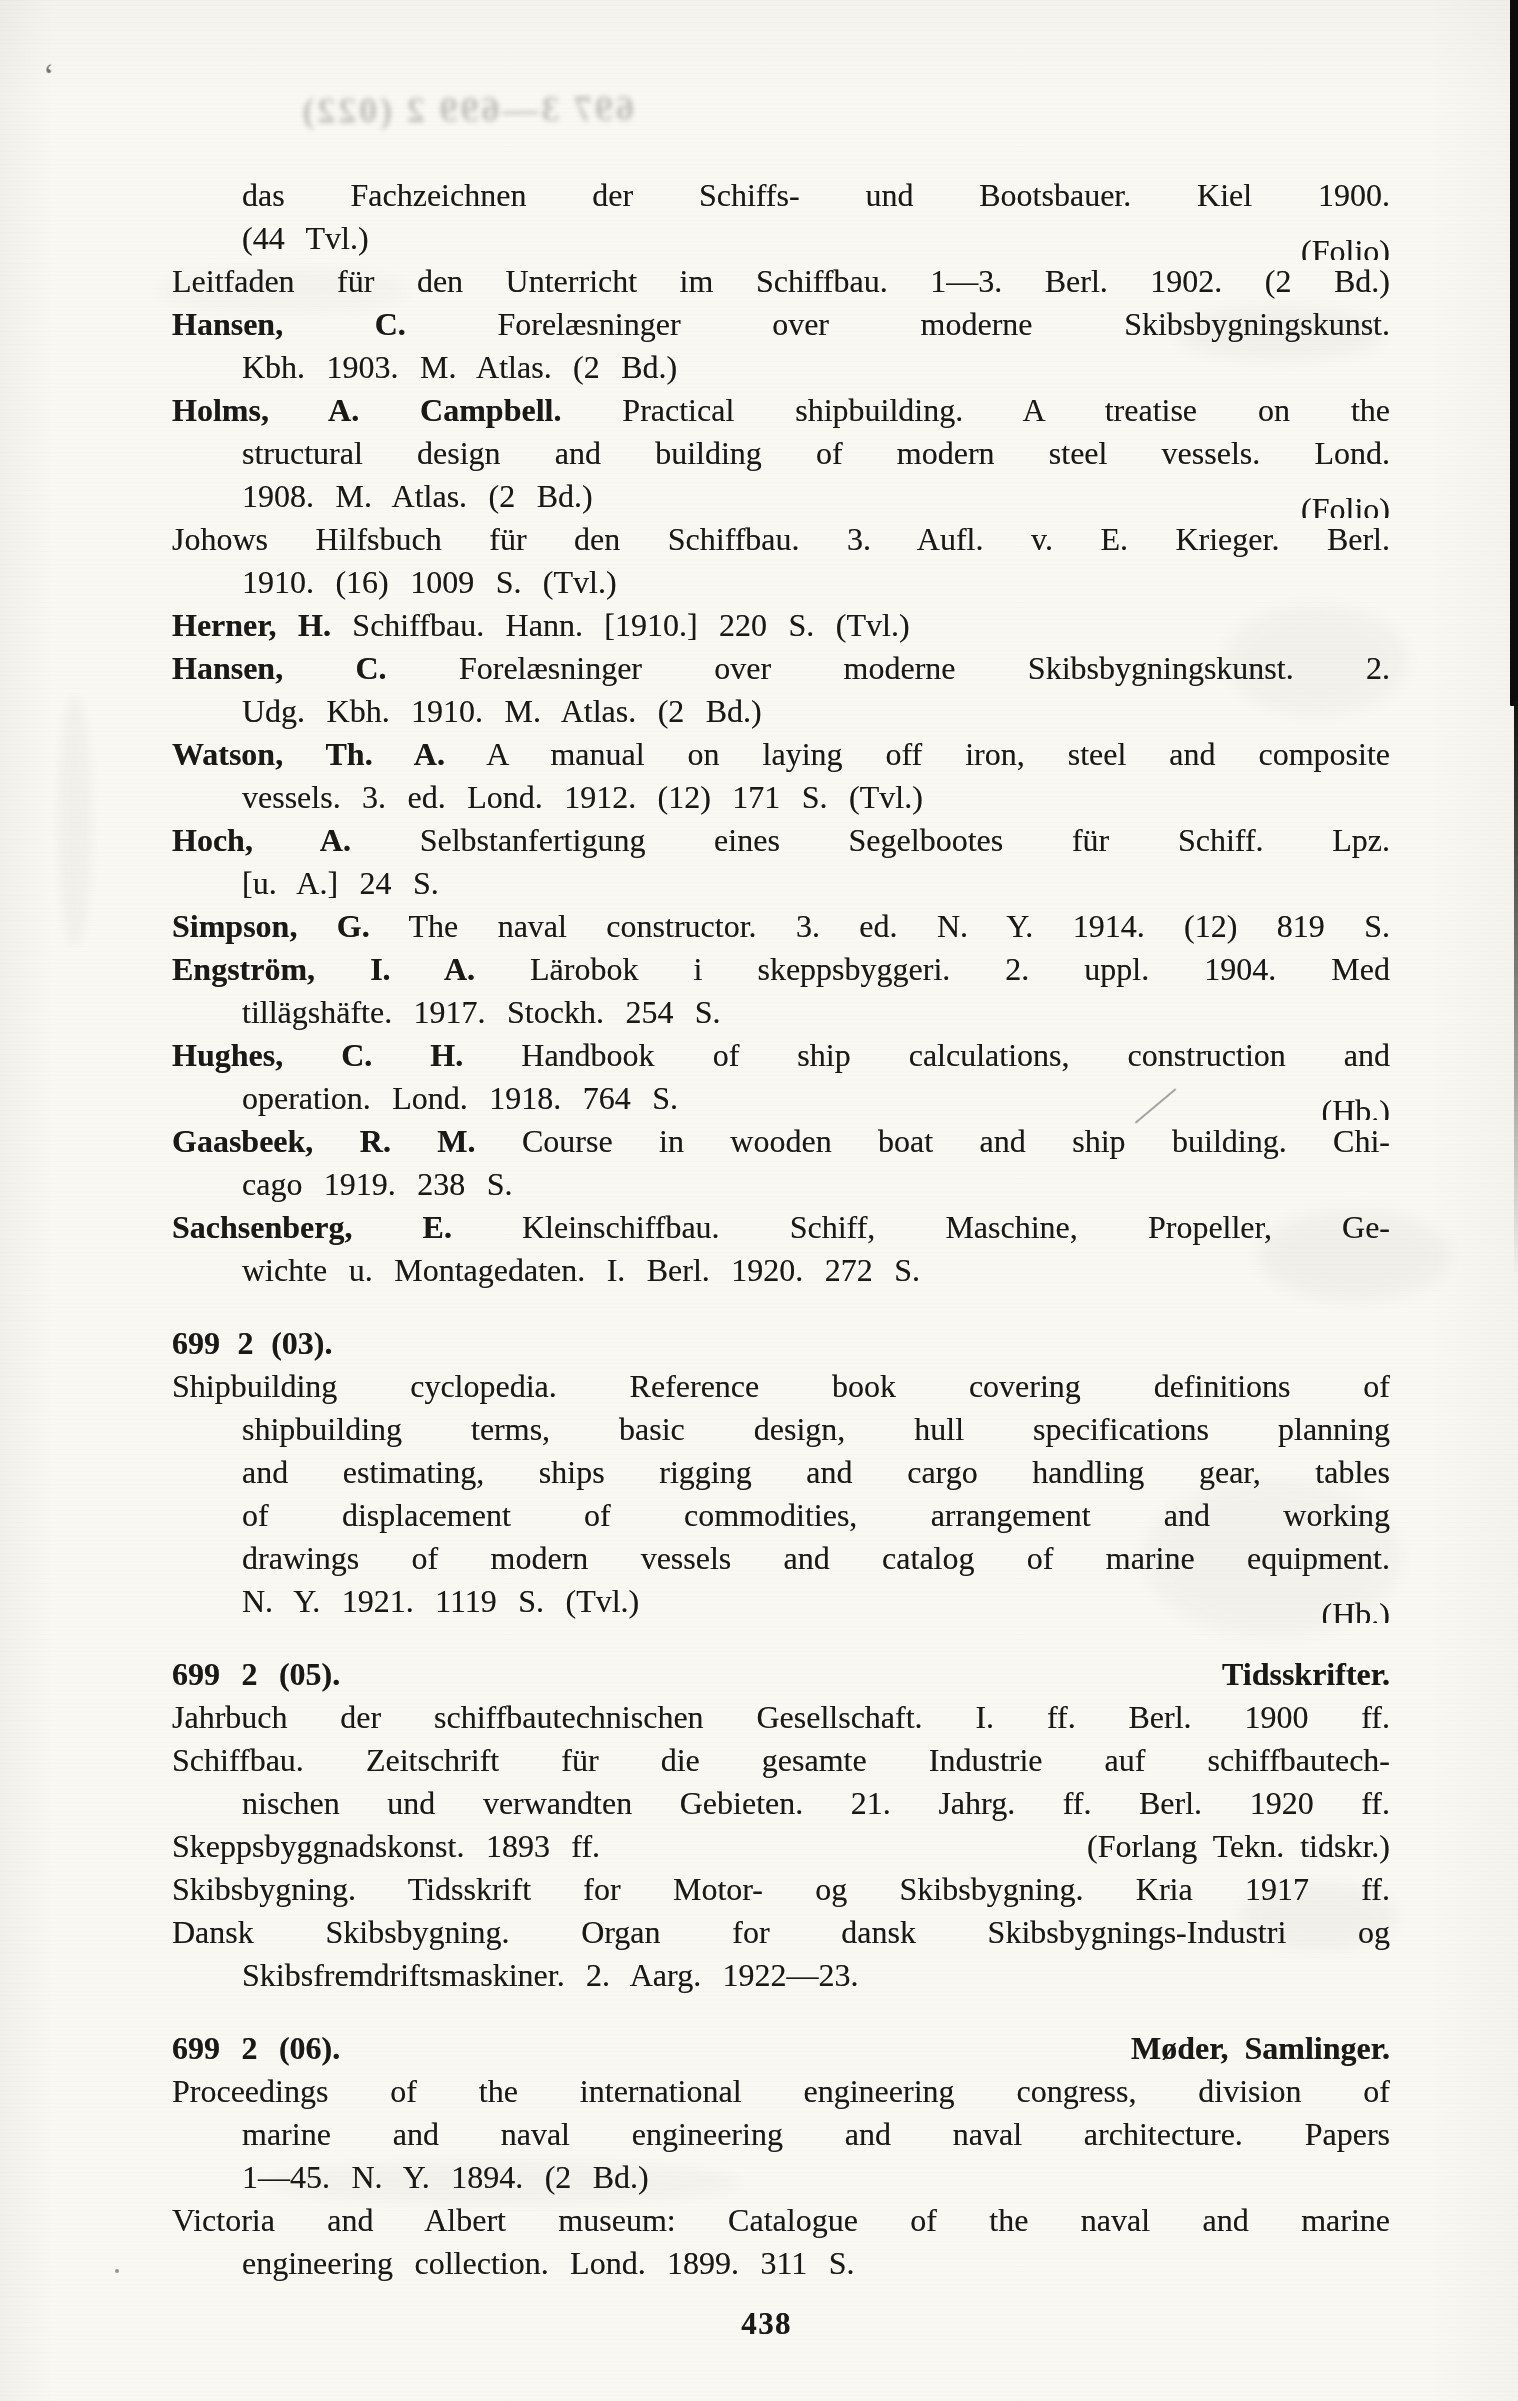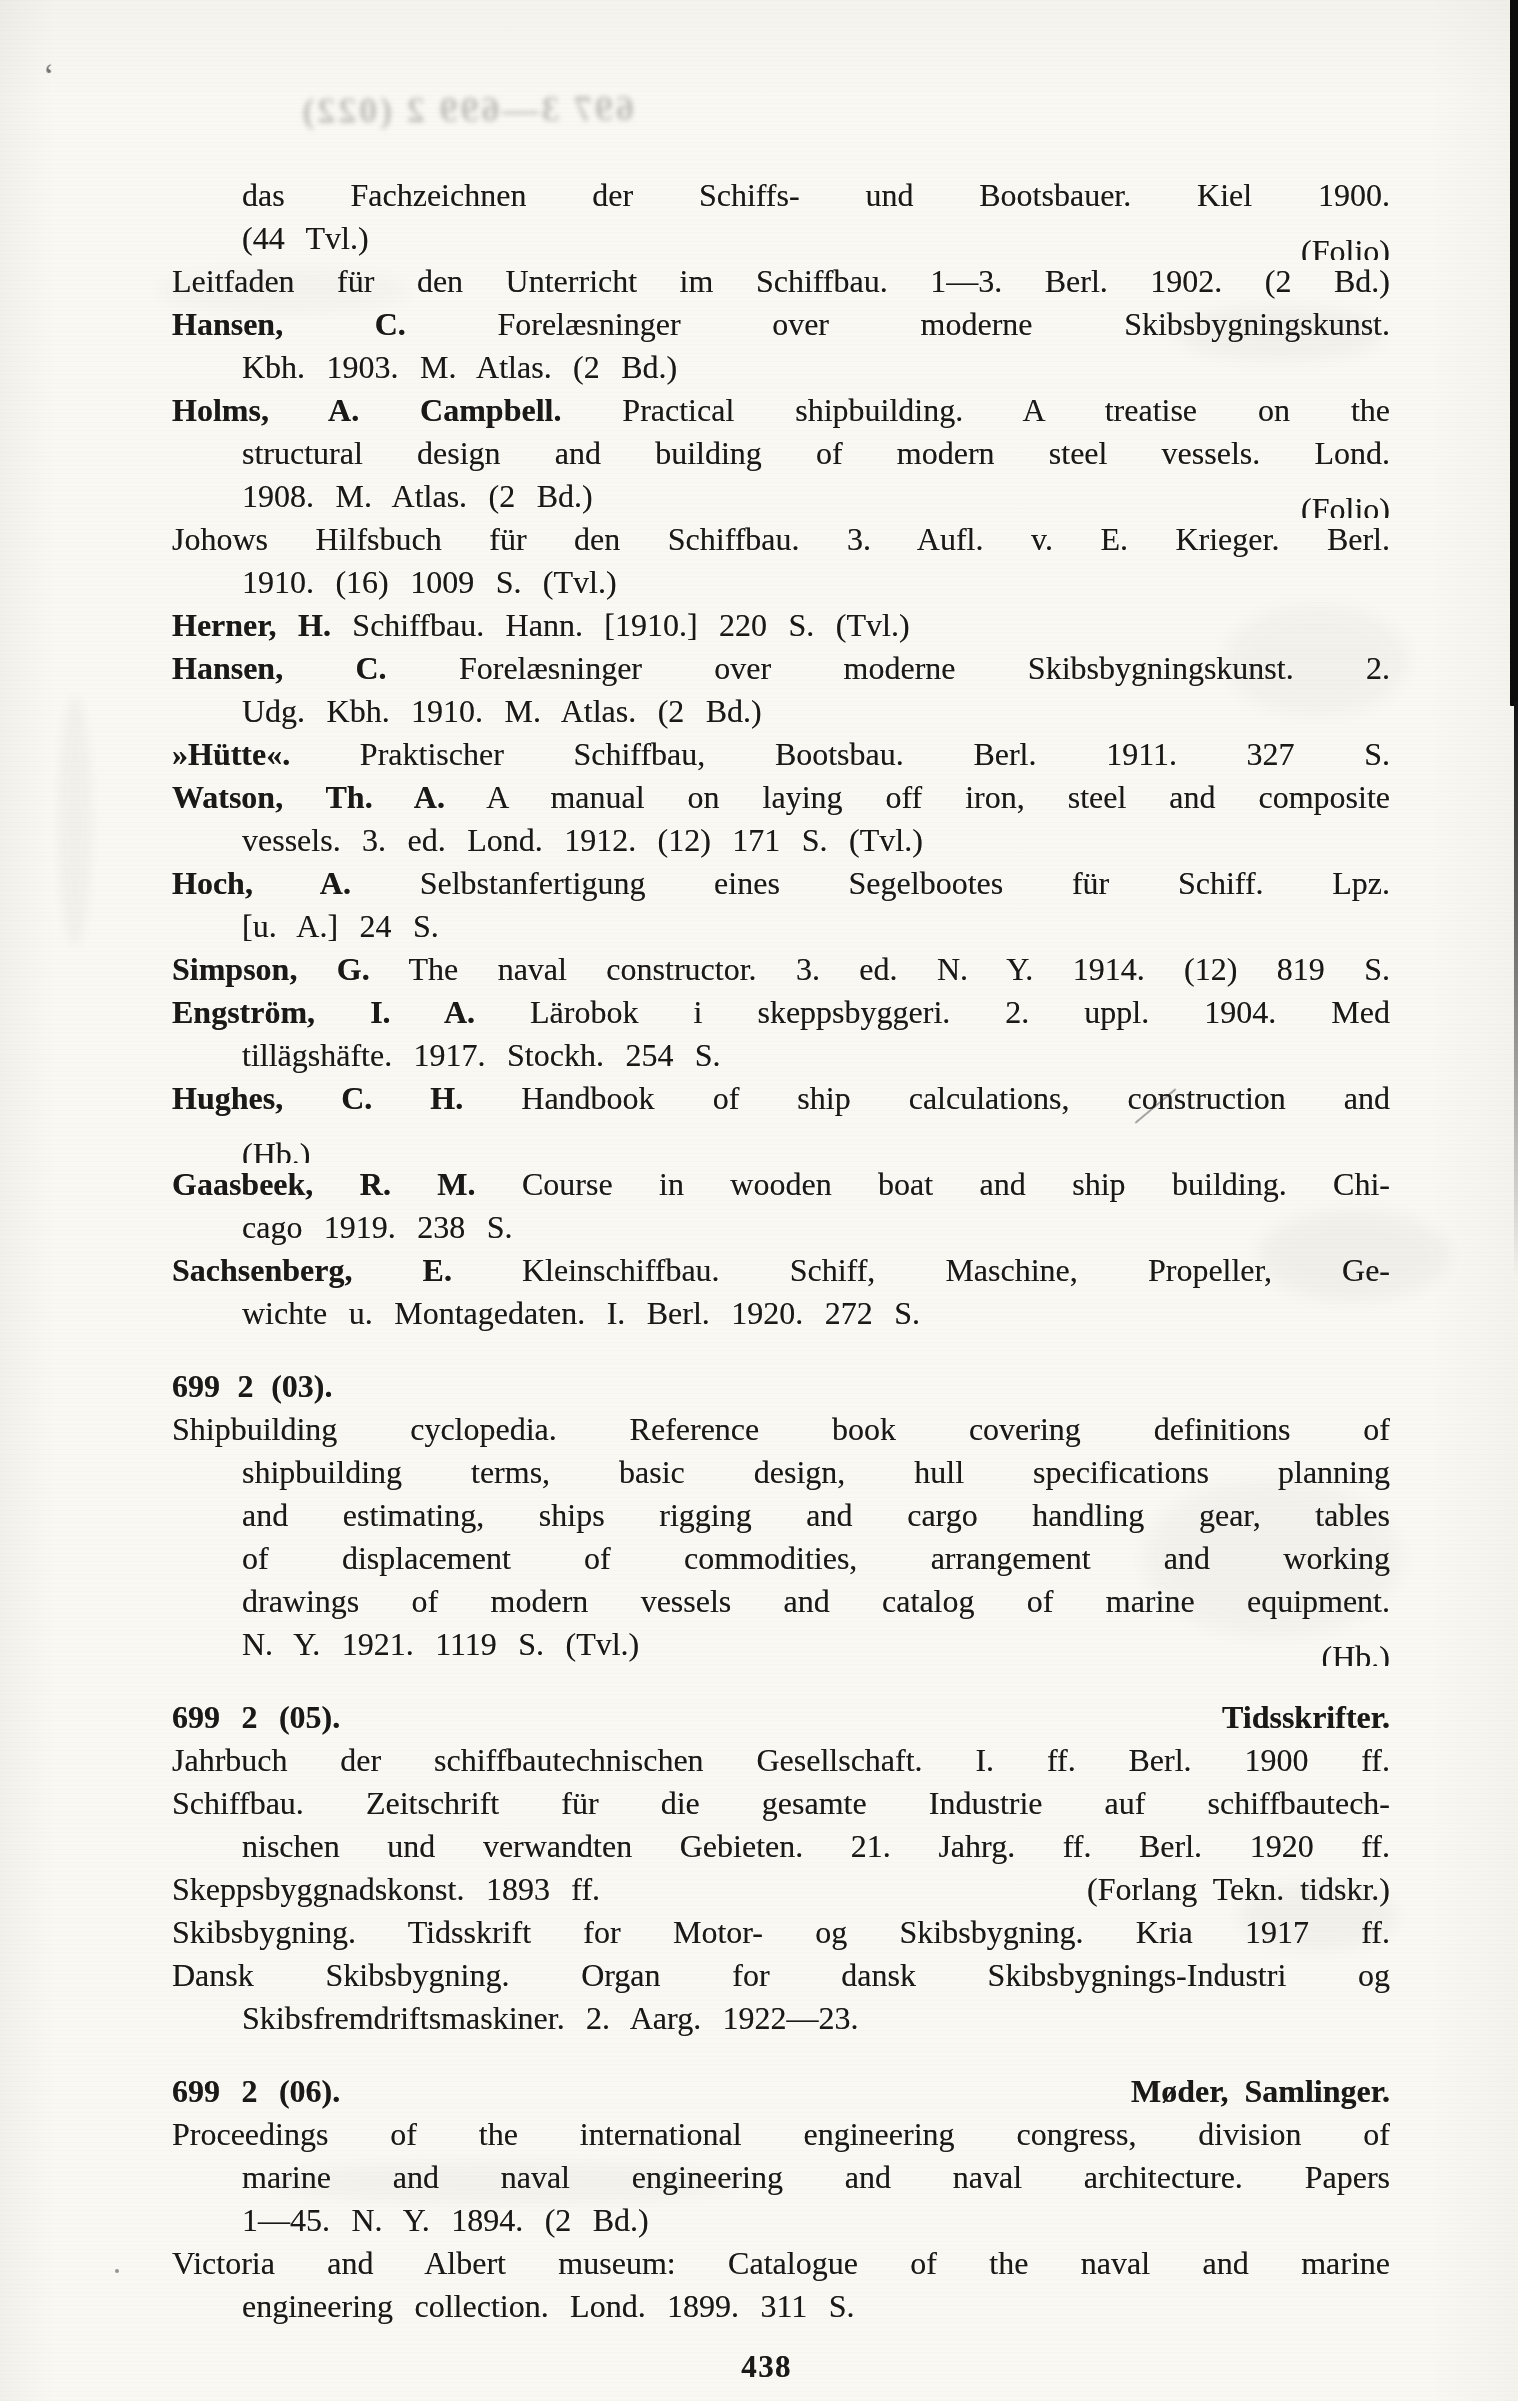--- a/index.html
+++ b/index.html
@@ -109,30 +109,30 @@
     <div class="line j ind"><span>structural design and building of modern steel vessels. Lond.</span></div>
     <div class="line fx ind">
       <span class="lft">1908. M. Atlas. (2 Bd.)</span>
       <span class="rlab low">(Folio)</span>
     </div>
     <div class="line j"><span>Johows Hilfsbuch für den Schiffbau. 3. Aufl. v. E. Krieger. Berl.</span></div>
     <div class="line l ind"><span>1910. (16) 1009 S. (Tvl.)</span></div>
     <div class="line l"><span class="bl">Herner, H.</span><span> Schiffbau. Hann. [1910.] 220 S. (Tvl.)</span></div>
     <div class="line j"><span class="bl">Hansen, C.</span><span> Forelæsninger over moderne Skibsbygningskunst. 2.</span></div>
     <div class="line l ind"><span>Udg. Kbh. 1910. M. Atlas. (2 Bd.)</span></div>
-    <div class="line j"><span class="bl">»Hütte«.</span><span> Praktischer Schiffbau, Bootsbau. Berl. 1911. 327 S.</span></div>
     <div class="line j"><span class="bl">Watson, Th. A.</span><span> A manual on laying off iron, steel and composite</span></div>
     <div class="line l ind"><span>vessels. 3. ed. Lond. 1912. (12) 171 S. (Tvl.)</span></div>
     <div class="line j"><span class="bl">Hoch, A.</span><span> Selbstanfertigung eines Segelbootes für Schiff. Lpz.</span></div>
     <div class="line l ind"><span>[u. A.] 24 S.</span></div>
     <div class="line j"><span class="bl">Simpson, G.</span><span> The naval constructor. 3. ed. N. Y. 1914. (12) 819 S.</span></div>
     <div class="line j"><span class="bl">Engström, I. A.</span><span> Lärobok i skeppsbyggeri. 2. uppl. 1904. Med</span></div>
     <div class="line l ind"><span>tillägshäfte. 1917. Stockh. 254 S.</span></div>
     <div class="line j"><span class="bl">Hughes, C. H.</span><span> Handbook of ship calculations, construction and</span></div>
     <div class="line fx ind">
+      <span class="lft">operation. Lond. 1918. 764 S.</span>
       <span class="rlab low">(Hb.)</span>
     </div>
     <div class="line j"><span class="bl">Gaasbeek, R. M.</span><span> Course in wooden boat and ship building. Chi-</span></div>
     <div class="line l ind"><span>cago 1919. 238 S.</span></div>
     <div class="line j"><span class="bl">Sachsenberg, E.</span><span> Kleinschiffbau. Schiff, Maschine, Propeller, Ge-</span></div>
     <div class="line l ind"><span>wichte u. Montagedaten. I. Berl. 1920. 272 S.</span></div>
     <div class="line h sp"><span class="bl">699 2 (03).</span></div>
     <div class="line j"><span>Shipbuilding cyclopedia. Reference book covering definitions of</span></div>
     <div class="line j ind"><span>shipbuilding terms, basic design, hull specifications planning</span></div>
     <div class="line j ind"><span>and estimating, ships rigging and cargo handling gear, tables</span></div>

